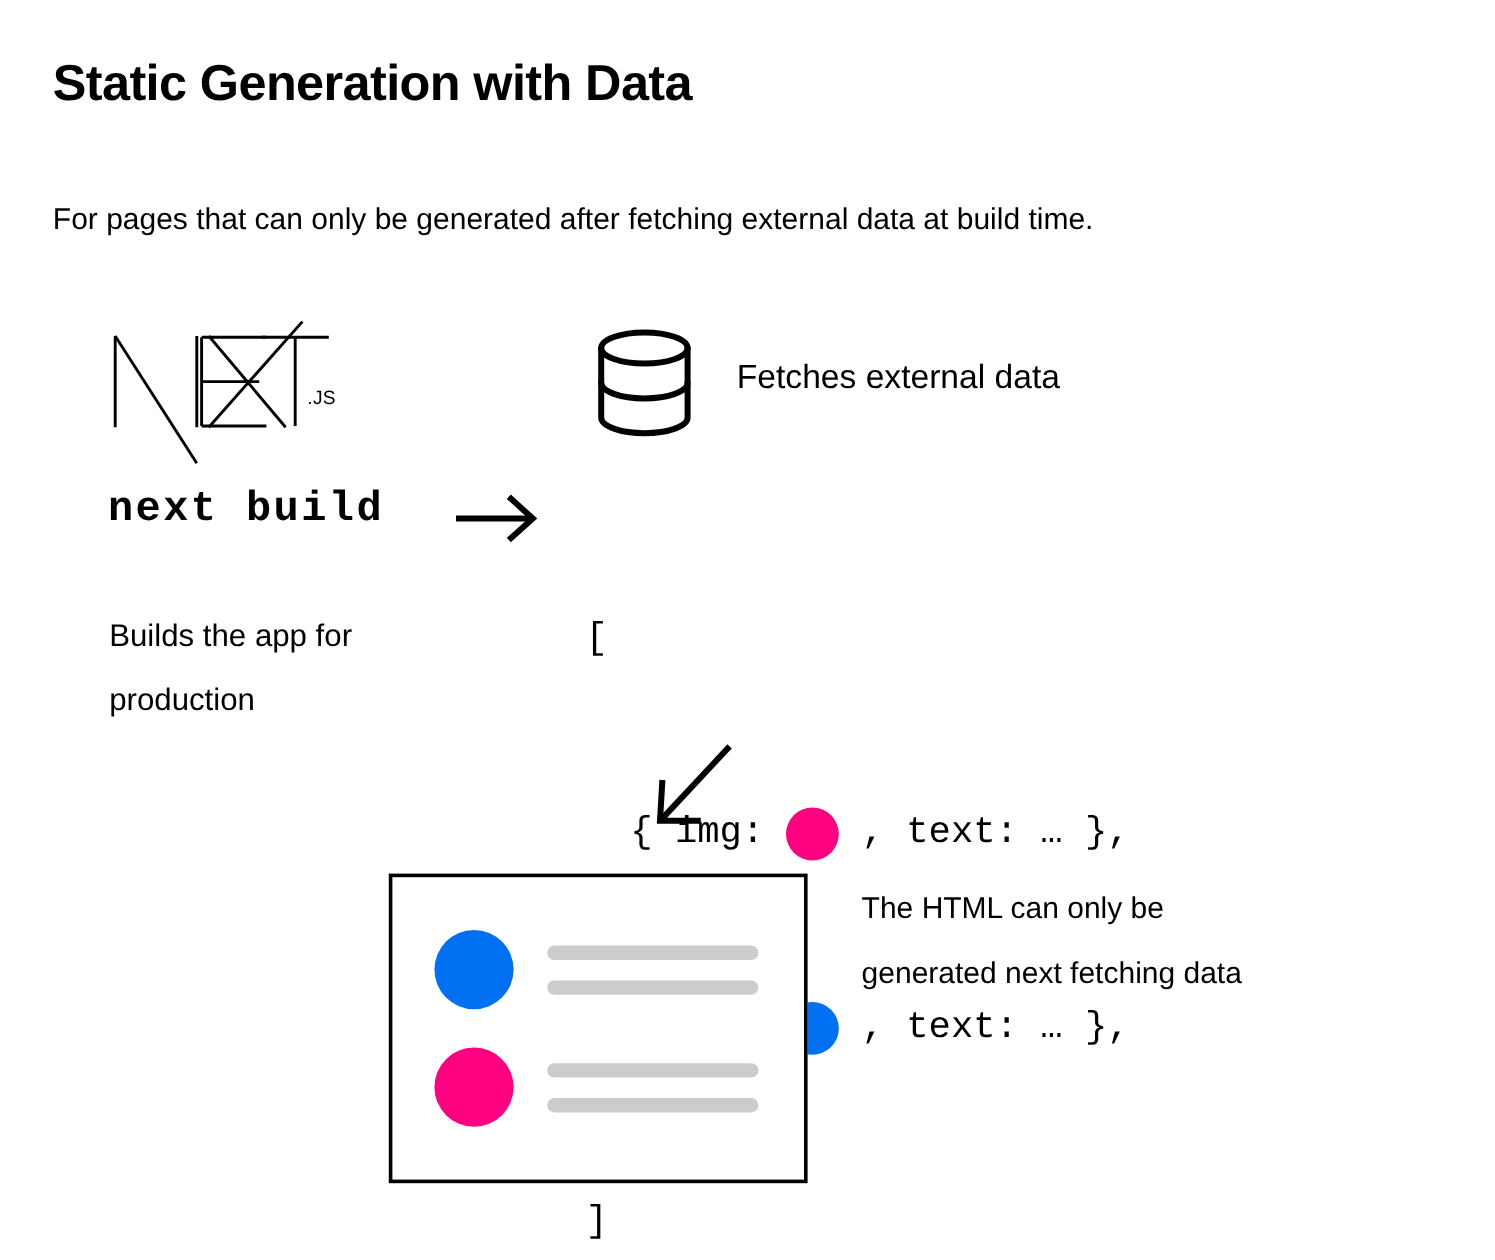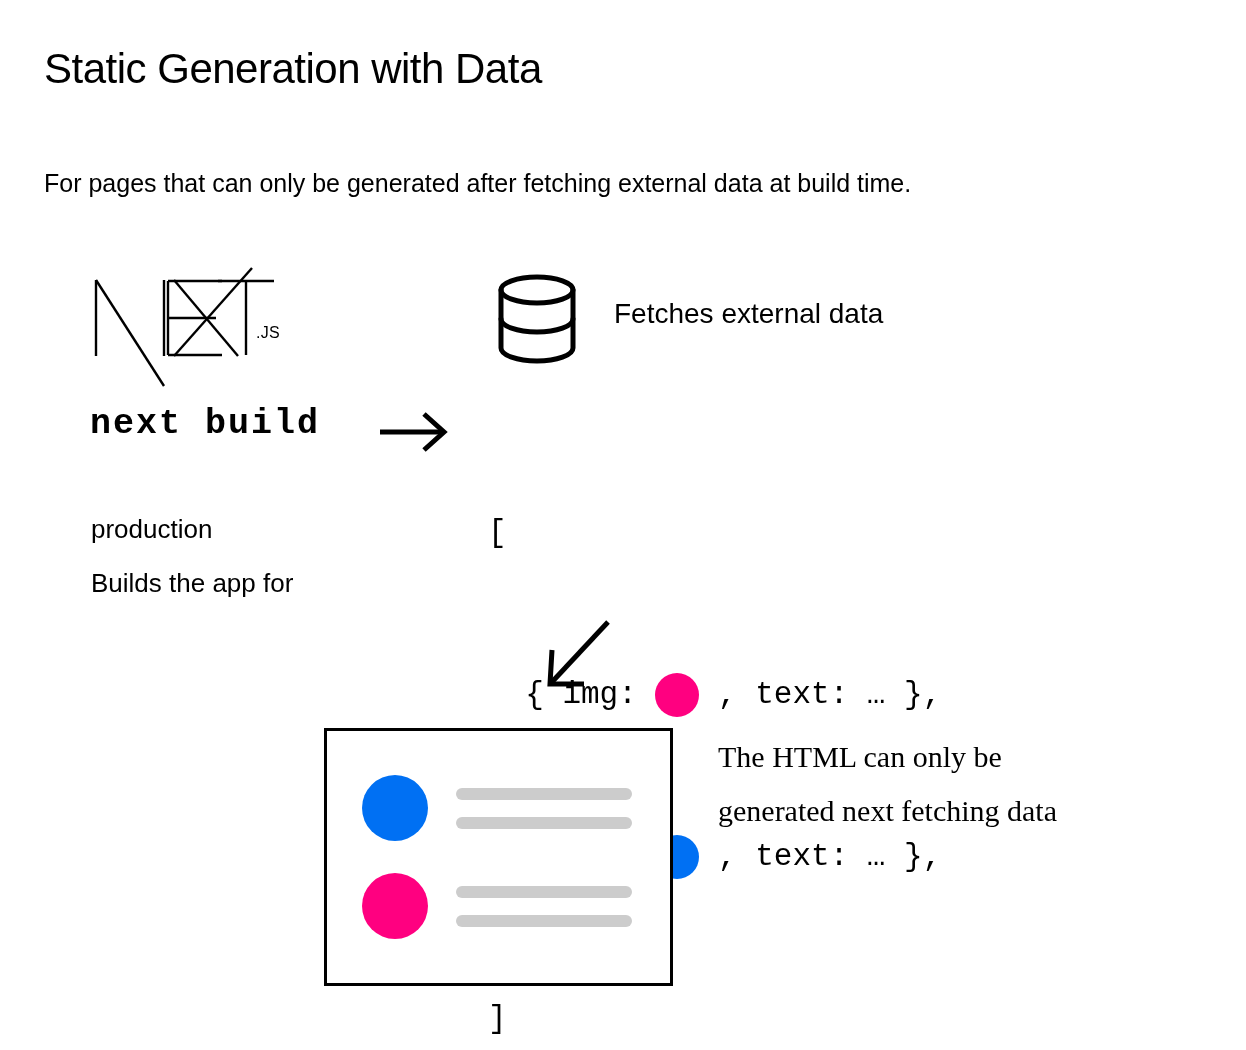--- a/index.html
+++ b/index.html
@@ -17,21 +17,21 @@
     -webkit-font-smoothing: antialiased;
   }
 
   .abs { position: absolute; }
 
   
   #page-title {
     left: 44px;
     top: 46px;
     font-size: 42px;
-    font-weight: normal;
+    font-weight: bold;
     letter-spacing: -0.5px;
     line-height: 1.1;
     white-space: nowrap;
   }
 
   
   #page-subtitle {
     left: 44px;
     top: 168px;
     font-size: 25px;
@@ -163,24 +163,23 @@
     border-radius: 6px;
     background: #cccccc;
   }
   #card-row-1 { left: 35px; top: 44px; }
   #card-row-2 { left: 35px; top: 142px; }
 
   
   #html-caption {
     left: 718px;
     top: 730px;
-    font-size: 30px;
+    font-size: 25px;
     line-height: 54px;
     width: 470px;
-    font-family: Liberation Serif, serif;
   }
   #html-caption div { white-space: nowrap; }
 </style>
 </head>
 <body style="background: rgb(255, 255, 255); color: rgb(0, 0, 0);">
 
 <div class="abs" id="page-title">Static Generation with Data</div>
 
 <div class="abs" id="page-subtitle">For pages that can only be generated after fetching external data at build time.</div>
 
@@ -212,22 +211,22 @@
 <div class="abs" id="build-arrow">
   <svg width="72" height="52" viewBox="0 0 72 52">
     <g fill="none" stroke="#000000" stroke-width="5" stroke-linecap="butt" stroke-linejoin="miter">
       <line x1="2" y1="26" x2="64" y2="26"></line>
       <polyline points="46,8 66,26 46,44"></polyline>
     </g>
   </svg>
 </div>
 
 <div class="abs" id="build-caption">
+  <div>Builds the app for</div>
   <div>production</div>
-  <div>Builds the app for</div>
 </div>
 
 <div class="abs" id="database-icon">
   <svg width="86" height="96" viewBox="0 0 86 96">
     <g fill="none" stroke="#000000" stroke-width="5" stroke-linecap="round">
 
       <ellipse cx="43" cy="18" rx="36" ry="13"></ellipse>
 
       <path d="M7 18 L7 47 A36 13 0 0 0 79 47 L79 18"></path>
       <path d="M7 47 L7 76 A36 13 0 0 0 79 76 L79 47"></path>

